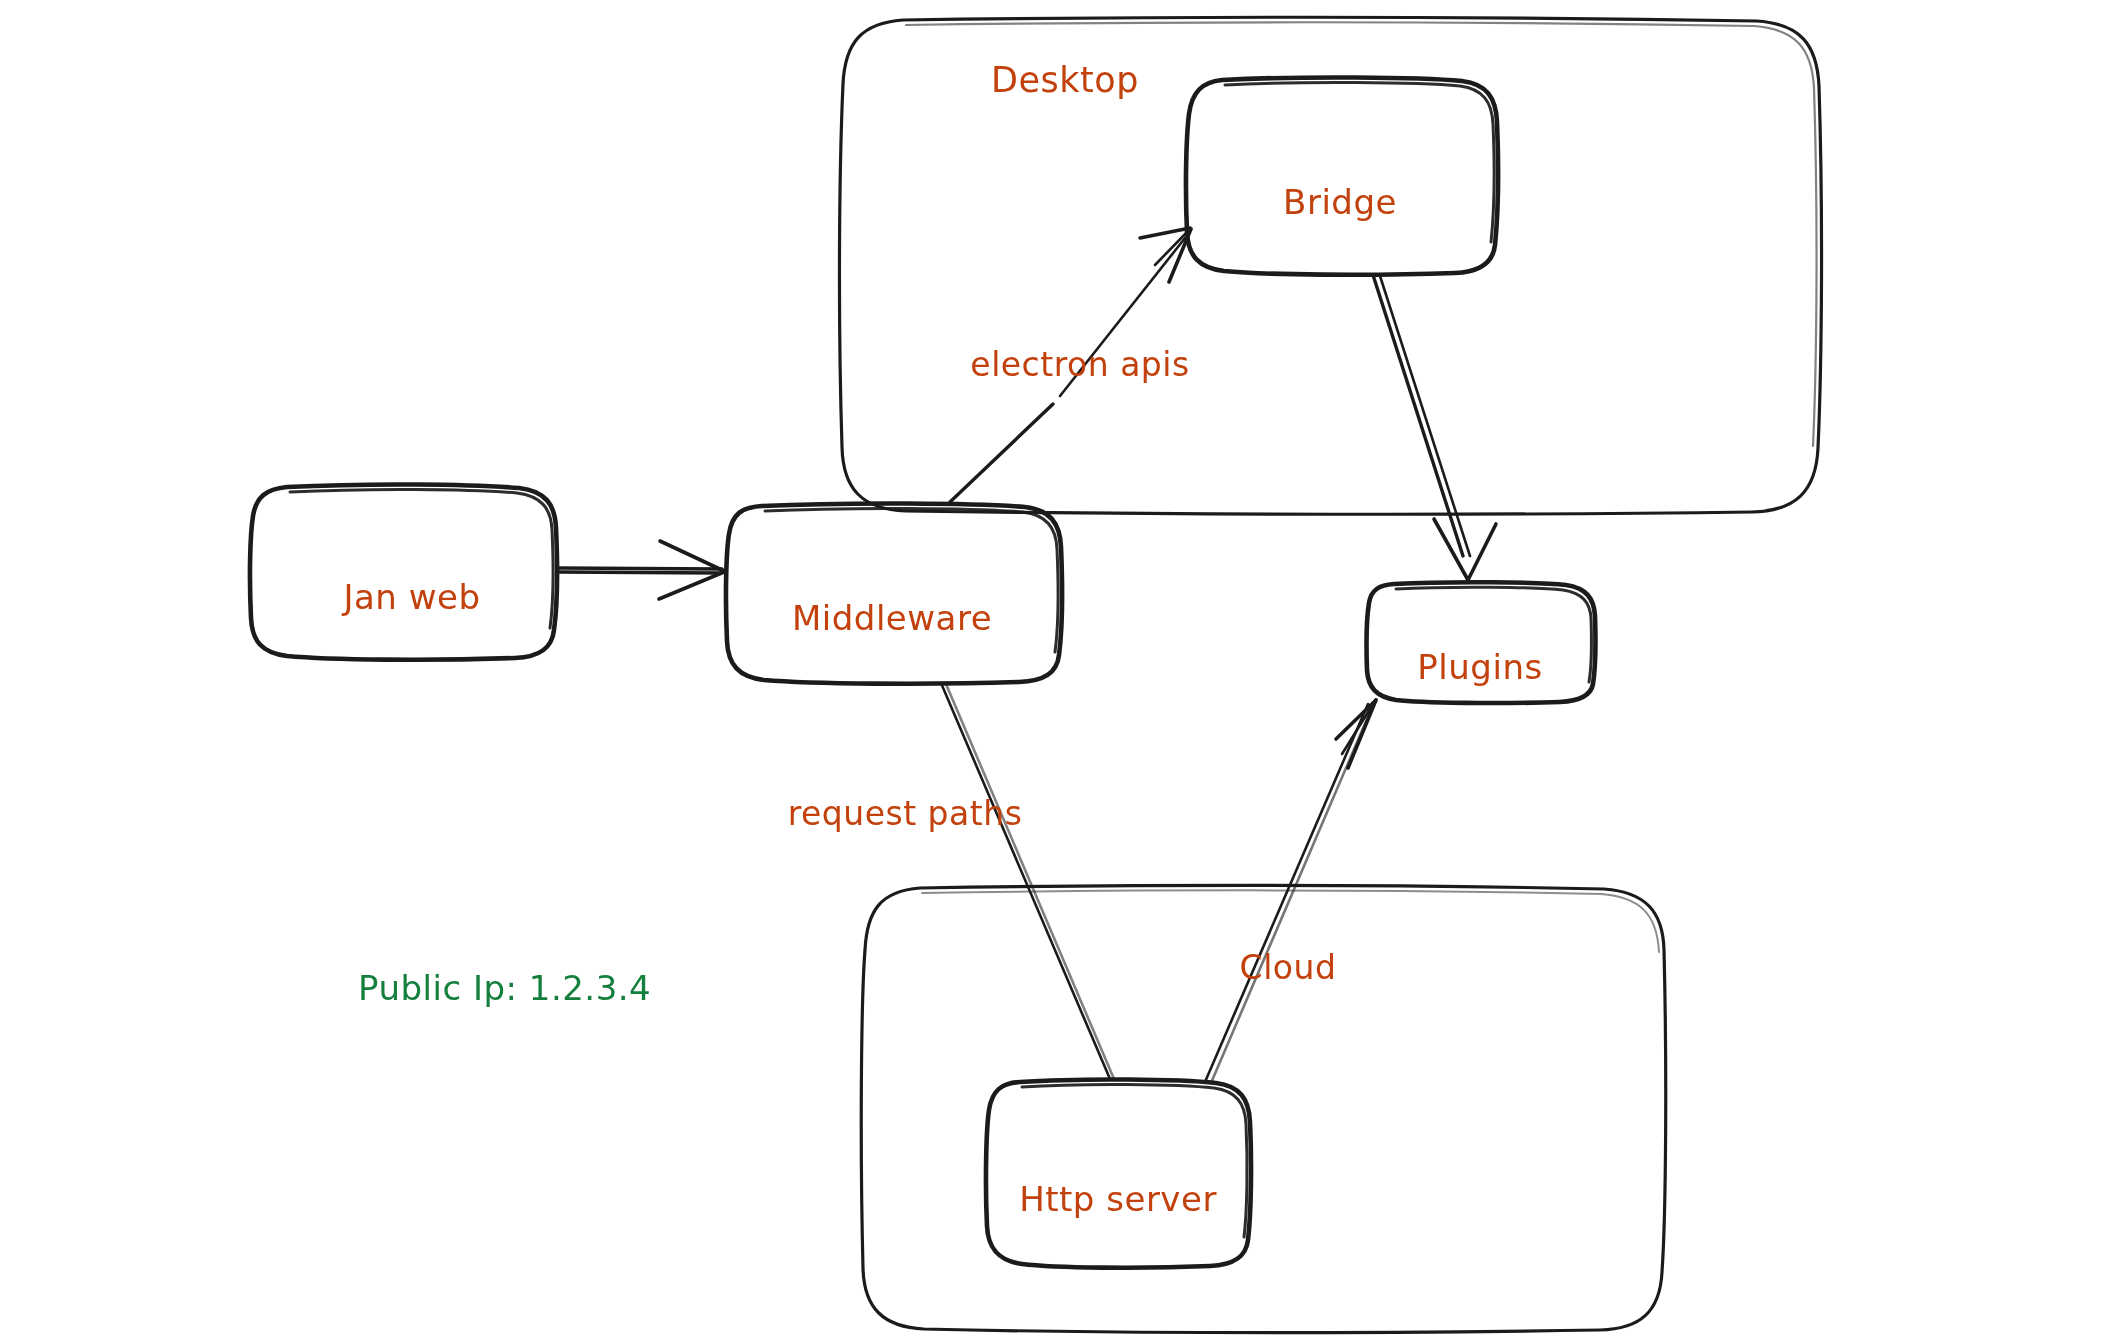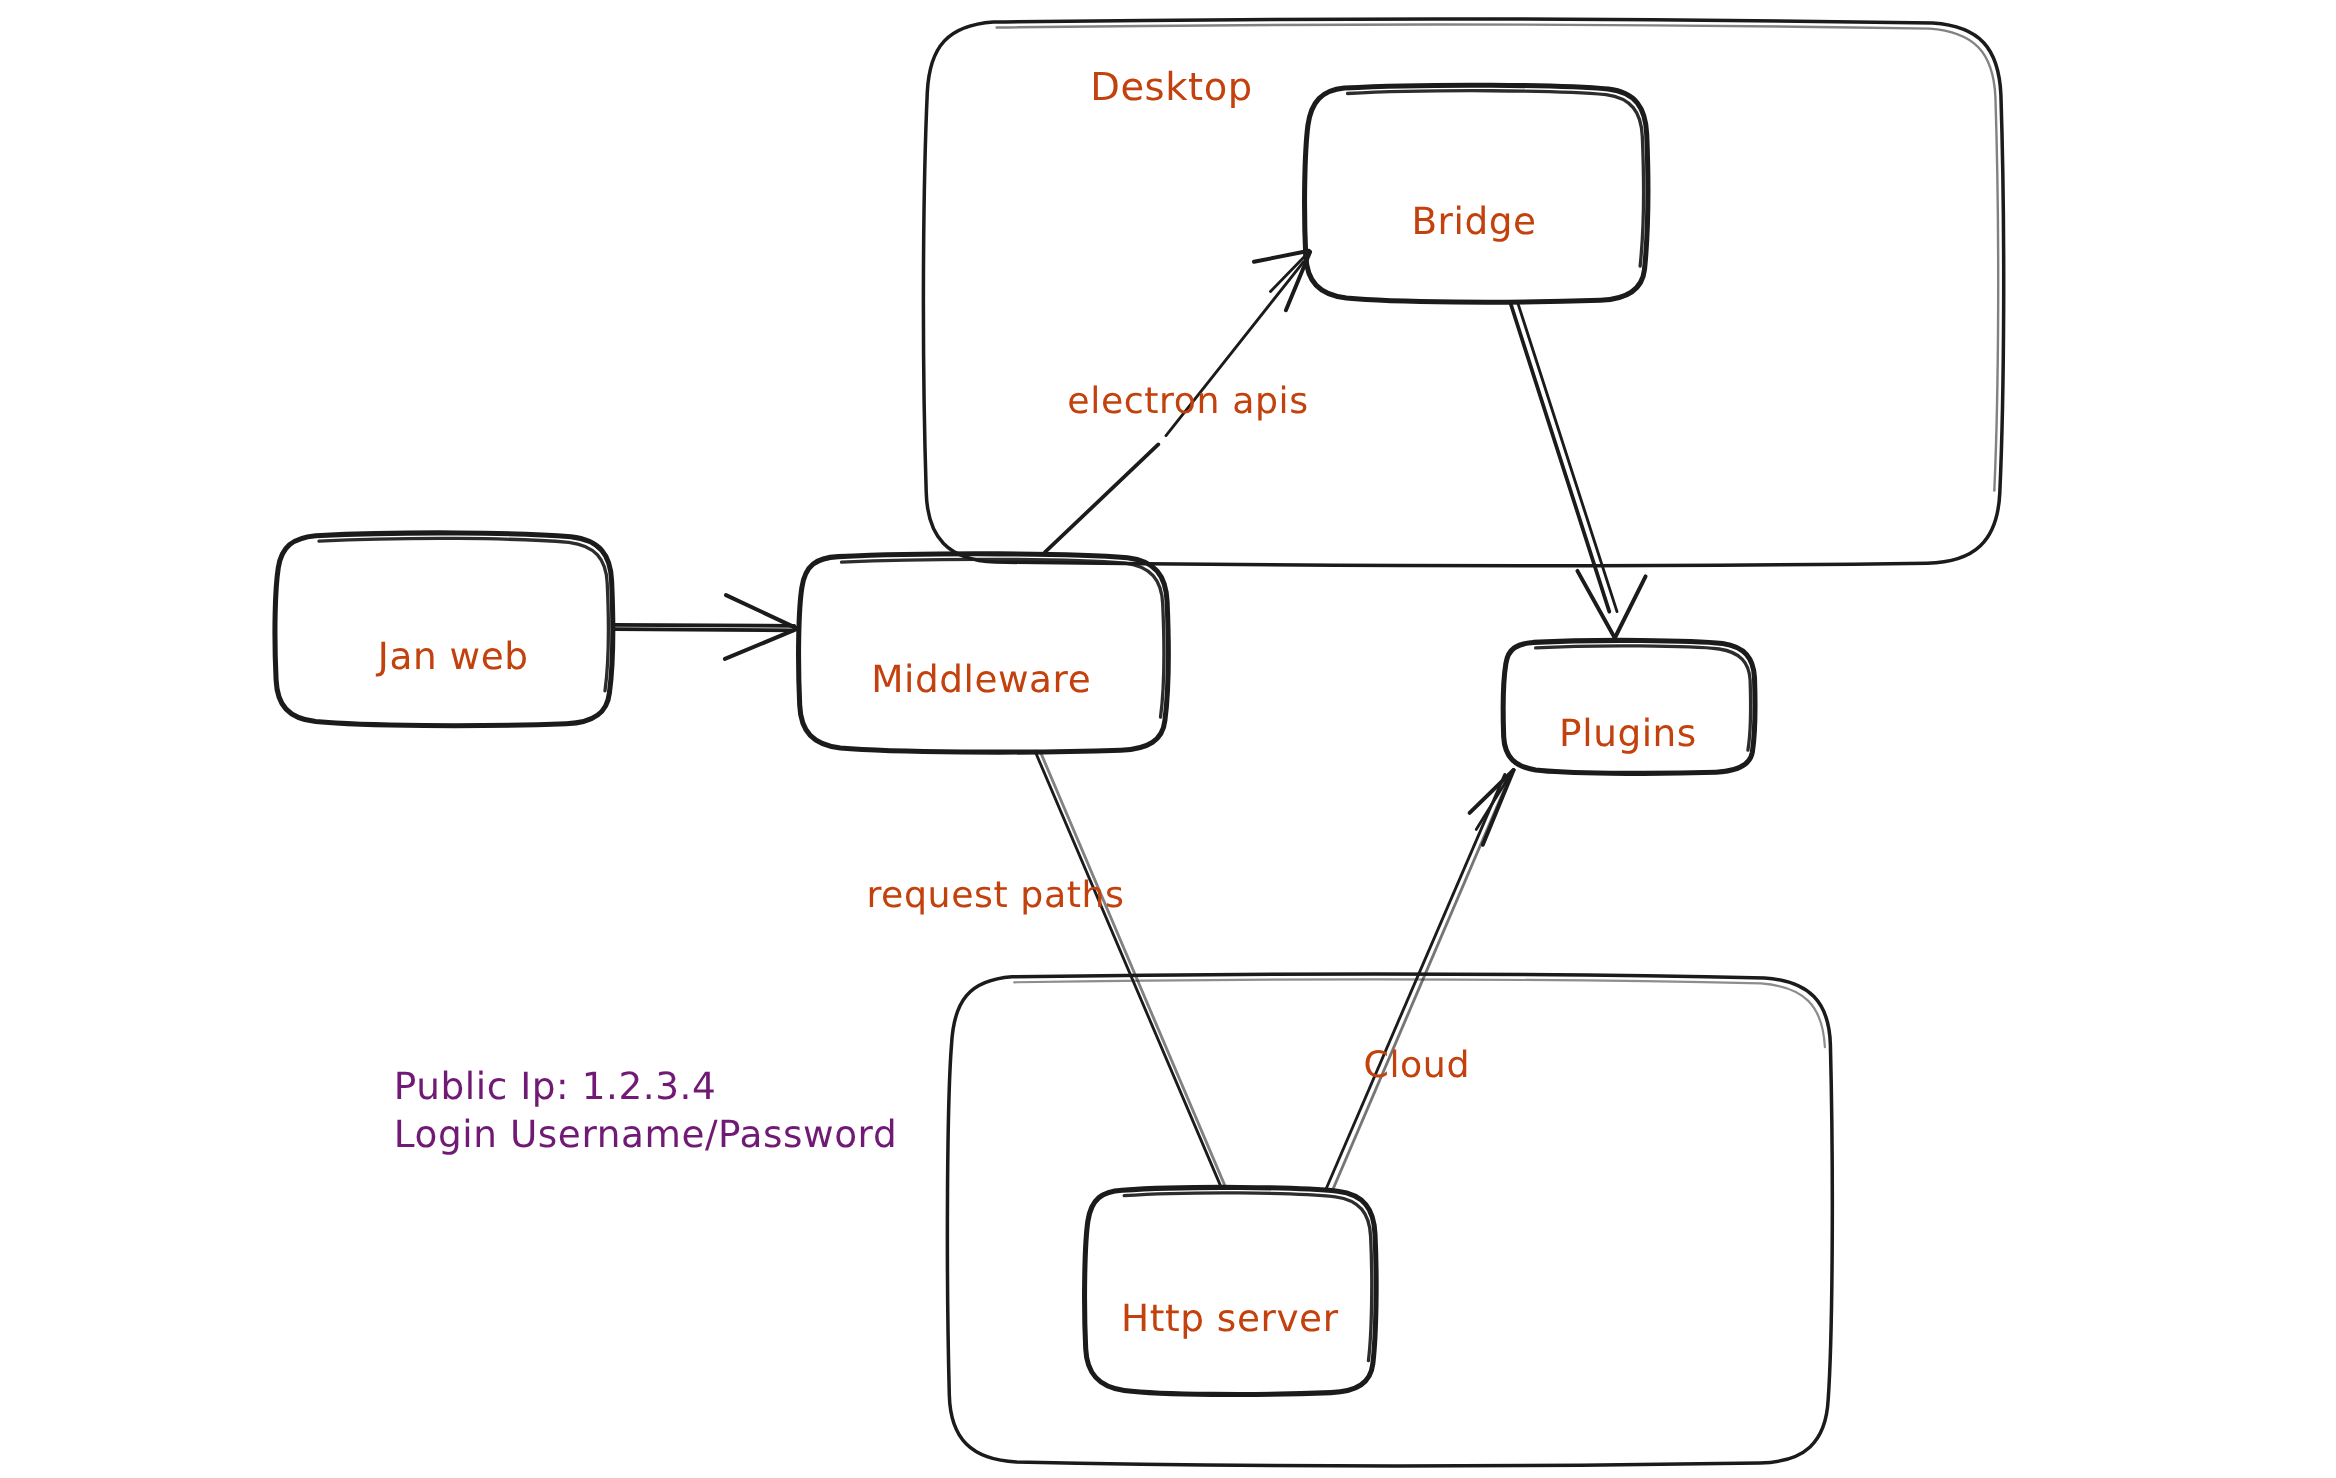--- a/index.html
+++ b/index.html
@@ -68,21 +68,21 @@
     margin-top: 27px;
   }
   .lbl-container {
     font-size: 35px;
   }
   .lbl-edge {
     font-size: 33px;
   }
   .note-block {
     position: absolute;
-    color: #701a75;
+    color: #15803d;
     font-family: "DejaVu Sans", sans-serif;
     font-size: 34px;
     line-height: 1.30;
     white-space: nowrap;
     letter-spacing: 0.5px;
   }
   .note-line {
     display: block;
   }
   .hit {
@@ -258,21 +258,20 @@
   <div class="lbl lbl-node" style="left:1118px; top:1173px;">Http server</div>
 
   <div class="lbl lbl-edge" style="left:1080px; top:365px;">electron apis</div>
 
   <div class="lbl lbl-edge" style="left:905px; top:814px;">request paths</div>
 
   <div class="lbl lbl-edge" style="left:1288px; top:968px;">Cloud</div>
 
   <div class="note-block" style="left:358px; top:966px;">
     <span class="note-line">Public Ip: 1.2.3.4</span>
-    <span class="note-line">Login Username/Password</span>
   </div>
 
   <div class="hit" style="left:250px; top:485px; width:306px; height:173px;"></div>
   <div class="hit" style="left:724px; top:504px; width:337px; height:178px;"></div>
   <div class="hit" style="left:1184px; top:78px; width:313px; height:197px;"></div>
   <div class="hit" style="left:1366px; top:582px; width:229px; height:120px;"></div>
   <div class="hit" style="left:986px; top:1080px; width:265px; height:187px;"></div>
 
 </div>
 

